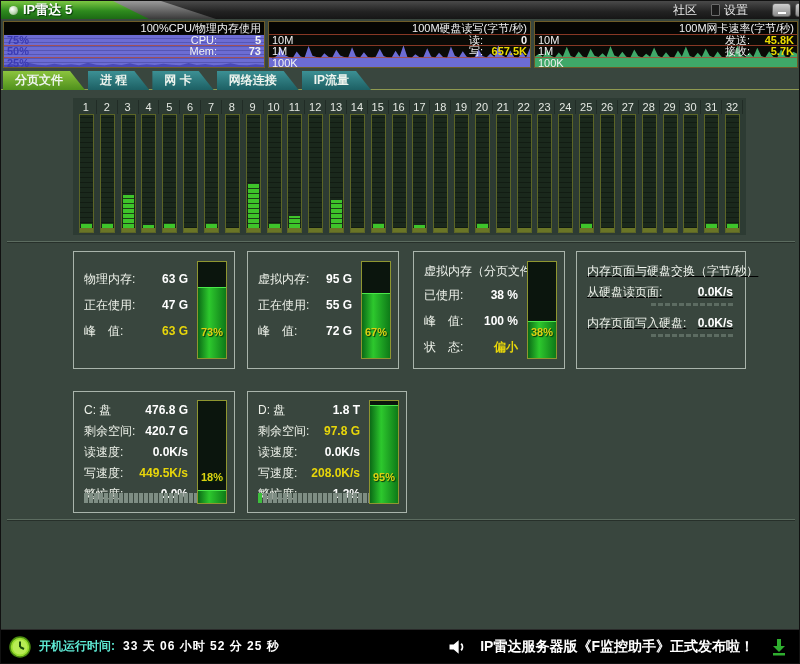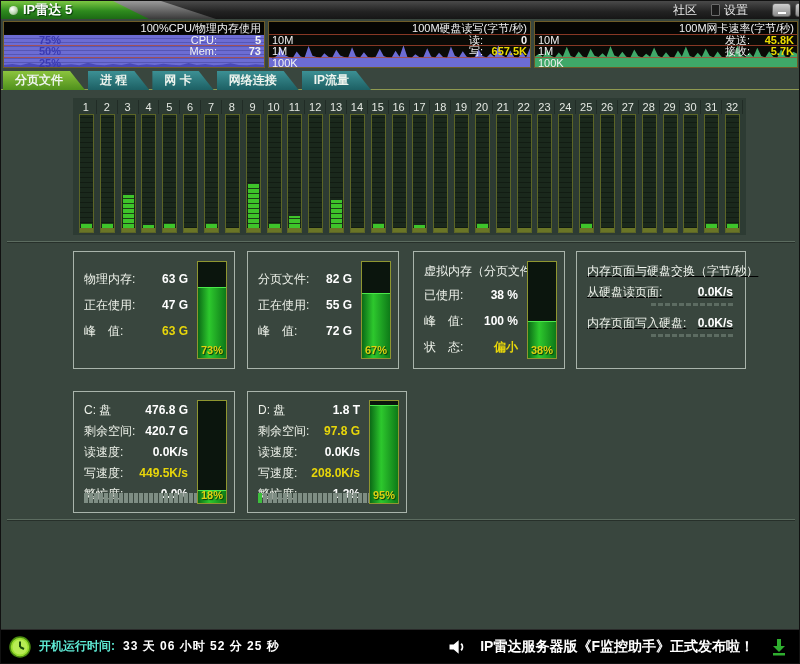--- a/index.html
+++ b/index.html
@@ -37,21 +37,21 @@
   .ghead{position:absolute;left:0;top:0;right:0;height:12px;background:#050503;
     display:flex;justify-content:flex-end;align-items:center;padding:0 3px;z-index:5;}
   .ghead span{color:#f2f2f2;font-size:11px;line-height:11px;}
   .gbody{position:absolute;left:0;top:12px;right:0;bottom:0;overflow:hidden;}
   .gfill-flat{position:absolute;left:0;right:0;bottom:0;background:#6c6cd4;
     background-image:repeating-linear-gradient(to top,rgba(20,20,90,.25) 0 1px,transparent 1px 4px);}
   .gsvg{position:absolute;left:0;top:0;width:100%;height:100%;}
   .gridline{position:absolute;left:0;right:0;height:1px;background:rgba(178,72,48,.75);z-index:4;}
   .gl0{top:0;} .gl1{top:11px;} .gl2{top:23px;}
   .gscale{position:absolute;left:3px;font-size:11px;line-height:11px;z-index:6;color:#f2f2f2;}
-  .gscale.navy{color:#3a3ab4;font-weight:bold;margin-left:32px;}
+  .gscale.navy{color:#3a3ab4;font-weight:bold;}
   .gs0{top:1px;} .gs1{top:12px;} .gs2{top:24px;}
   .gstat{position:absolute;right:3px;font-size:11px;line-height:11px;z-index:6;color:#f2f2f2;}
   .gstat .gval{display:inline-block;min-width:44px;text-align:right;font-weight:bold;}
   .gstat .yellow{color:#ecdc00;}
   
   .tabsrow{position:absolute;left:0;top:70px;width:100%;height:19px;display:flex;
     padding-left:2px;box-sizing:border-box;border-bottom:1px solid #8f9a50;}
   .tab{height:19px;line-height:19px;color:#eef4ee;font-size:12px;font-weight:bold;
     padding:0 22px 0 12px;margin-right:3px;cursor:pointer;
     background:linear-gradient(#3c9094,#1d6064);
@@ -85,21 +85,21 @@
   .pvalue.yellow{color:#e8d60a;}
   .dashrow{display:flex;justify-content:flex-end;gap:2px;height:4px;margin:1px 0 6px 0;}
   .dash{width:5px;height:3px;background:#66766c;opacity:.8;}
   .vmeter{position:absolute;right:7px;top:9px;bottom:9px;width:30px;background:#0b150d;
     border:1px solid #8f9630;box-sizing:border-box;}
   .disk .vmeter{top:8px;bottom:8px;}
   .vfill{position:absolute;left:0;right:0;bottom:0;
     background:linear-gradient(to right,#0b6a16,#2dc82d 40%,#0e7a18);
     border-top:1px solid #49e includes;}
   .vfill{border-top:1px solid #4ae84a;}
-  .vlabel{position:absolute;left:0;right:0;bottom:2px;text-align:center;color:#ded012;
+  .vlabel{position:absolute;left:0;right:0;bottom:20px;text-align:center;color:#ded012;
     font-size:11px;font-weight:bold;z-index:3;text-shadow:1px 1px 1px #05320a;}
   .busymeter{position:absolute;left:10px;bottom:9px;height:10px;display:flex;gap:1px;}
   .seg{width:4px;height:10px;background:#7e8d83;}
   .seg.on{background:#3cc03c;}
   
   .statusbar{position:absolute;left:0;bottom:0;width:100%;height:33px;background:#000;
     border-top:1px solid #2a2a2a;display:flex;align-items:center;}
   .uptime{display:flex;align-items:center;gap:8px;margin-left:8px;}
   .uptime-label{color:#5eead4;font-size:12px;font-weight:bold;}
   .uptime-value{color:#fff;font-size:12px;font-weight:bold;letter-spacing:1px;}
@@ -455,22 +455,22 @@
       </div>
     <div class="vmeter">
       <div class="vfill" style="height: 73%;"></div>
         <div class="vlabel">73%</div>
     </div>
   </div>
 
   <div class="panel mem" style="left:246px;top:250px;width:152px;height:118px;">
     <div class="p-rows">
         <div class="prow">
-          <span class="plabel">分页文件:</span>
-          <span class="pvalue">82 G</span>
+          <span class="plabel">虚拟内存:</span>
+          <span class="pvalue">95 G</span>
         </div>
         <div class="prow">
           <span class="plabel">正在使用:</span>
           <span class="pvalue">55 G</span>
         </div>
         <div class="prow">
           <span class="plabel">峰　值:</span>
           <span class="pvalue">72 G</span>
         </div>
       </div>

